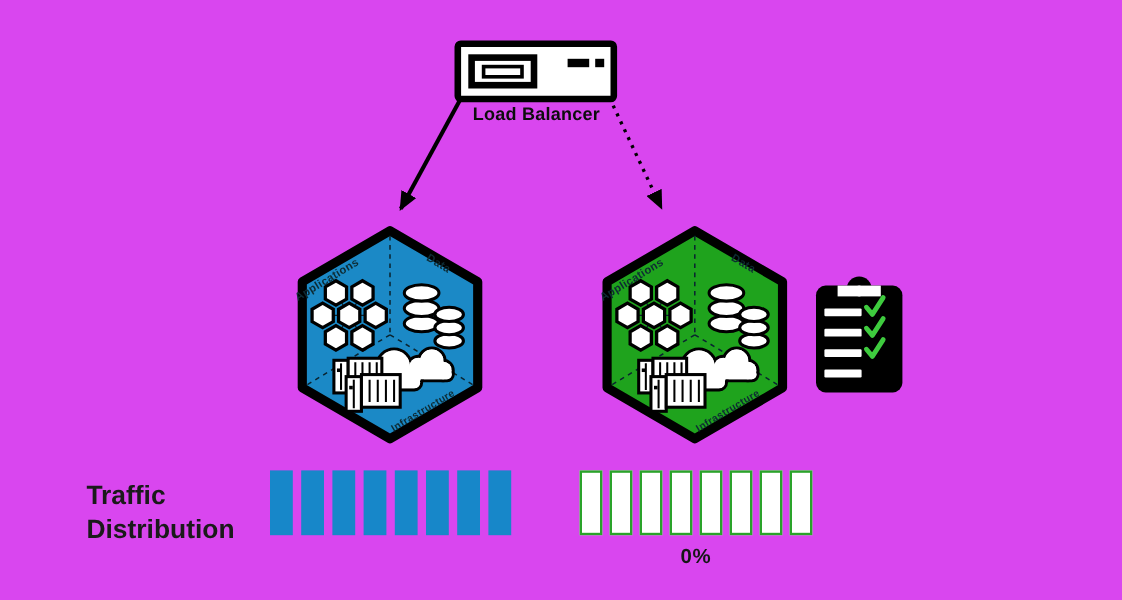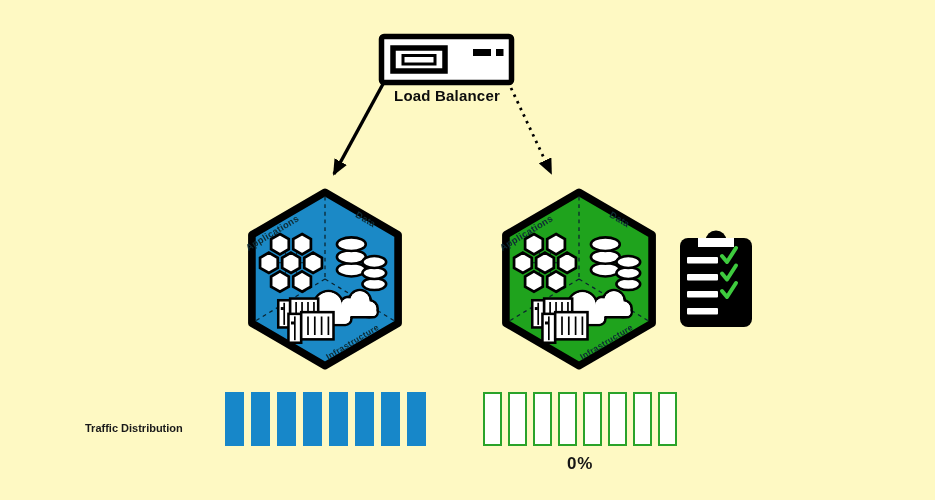--- a/index.html
+++ b/index.html
@@ -1,28 +1,28 @@
 <!DOCTYPE html>
 <html><head>
 <meta charset="utf-8">
 <style>
   html,body{margin:0;padding:0;background:#fff;}
-  #canvas{position:relative;width:935px;height:500px;background:#fef9c3;overflow:hidden;
+  #canvas{position:relative;width:935px;height:500px;background:#d946ef;overflow:hidden;
           font-family:"Liberation Sans",sans-serif;color:#111;}
   .abs{position:absolute;}
   
   #lb-label{left:374px;top:87px;width:146px;text-align:center;
             font-size:15px;font-weight:600;letter-spacing:.2px;color:#0d0d0d;}
   
   .hex-label{font-family:"Liberation Sans",sans-serif;font-size:11px;font-weight:bold;
              fill:#0e2b33;letter-spacing:.4px;}
   .hex-label.small{font-size:10px;}
   
-  #traffic-label{left:72px;top:421px;width:130px;font-size:11px;font-weight:600;
-                 line-height:1.28;color:#1a1a1a;margin-left:13px;}
+  #traffic-label{left:72px;top:399px;width:130px;font-size:22px;font-weight:600;
+                 line-height:1.28;color:#1a1a1a;}
   .bar-row{display:flex;top:392px;height:54px;}
   #bars-blue{left:225px;gap:7px;}
   #bars-green{left:483px;gap:6px;}
   .bar{width:19px;height:54px;box-sizing:border-box;}
   .pct{top:454px;text-align:center;font-size:17px;font-weight:600;letter-spacing:.6px;color:#161616;}
   #pct-blue{left:225px;width:201px;}
   #pct-green{left:483px;width:194px;}
 </style>
 </head>
 <body>

